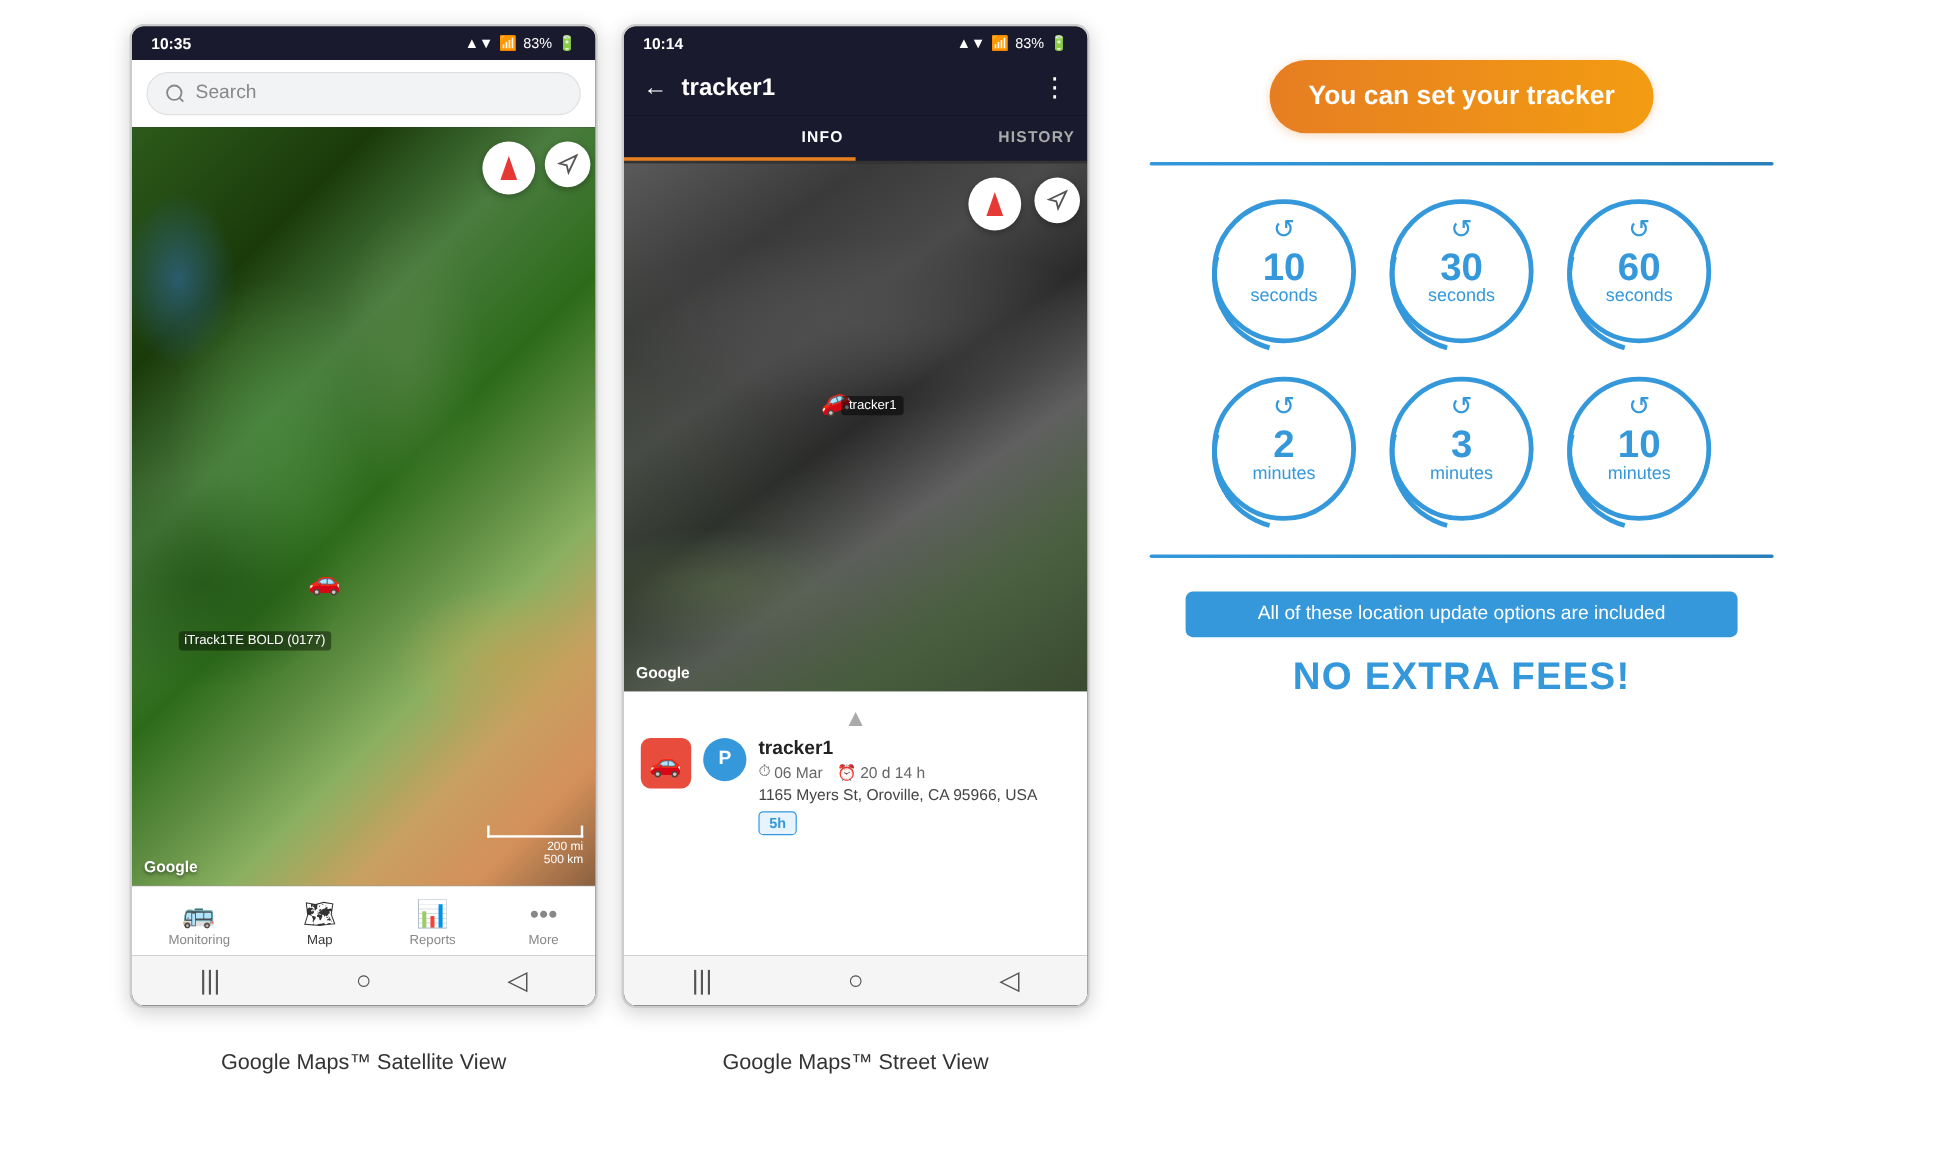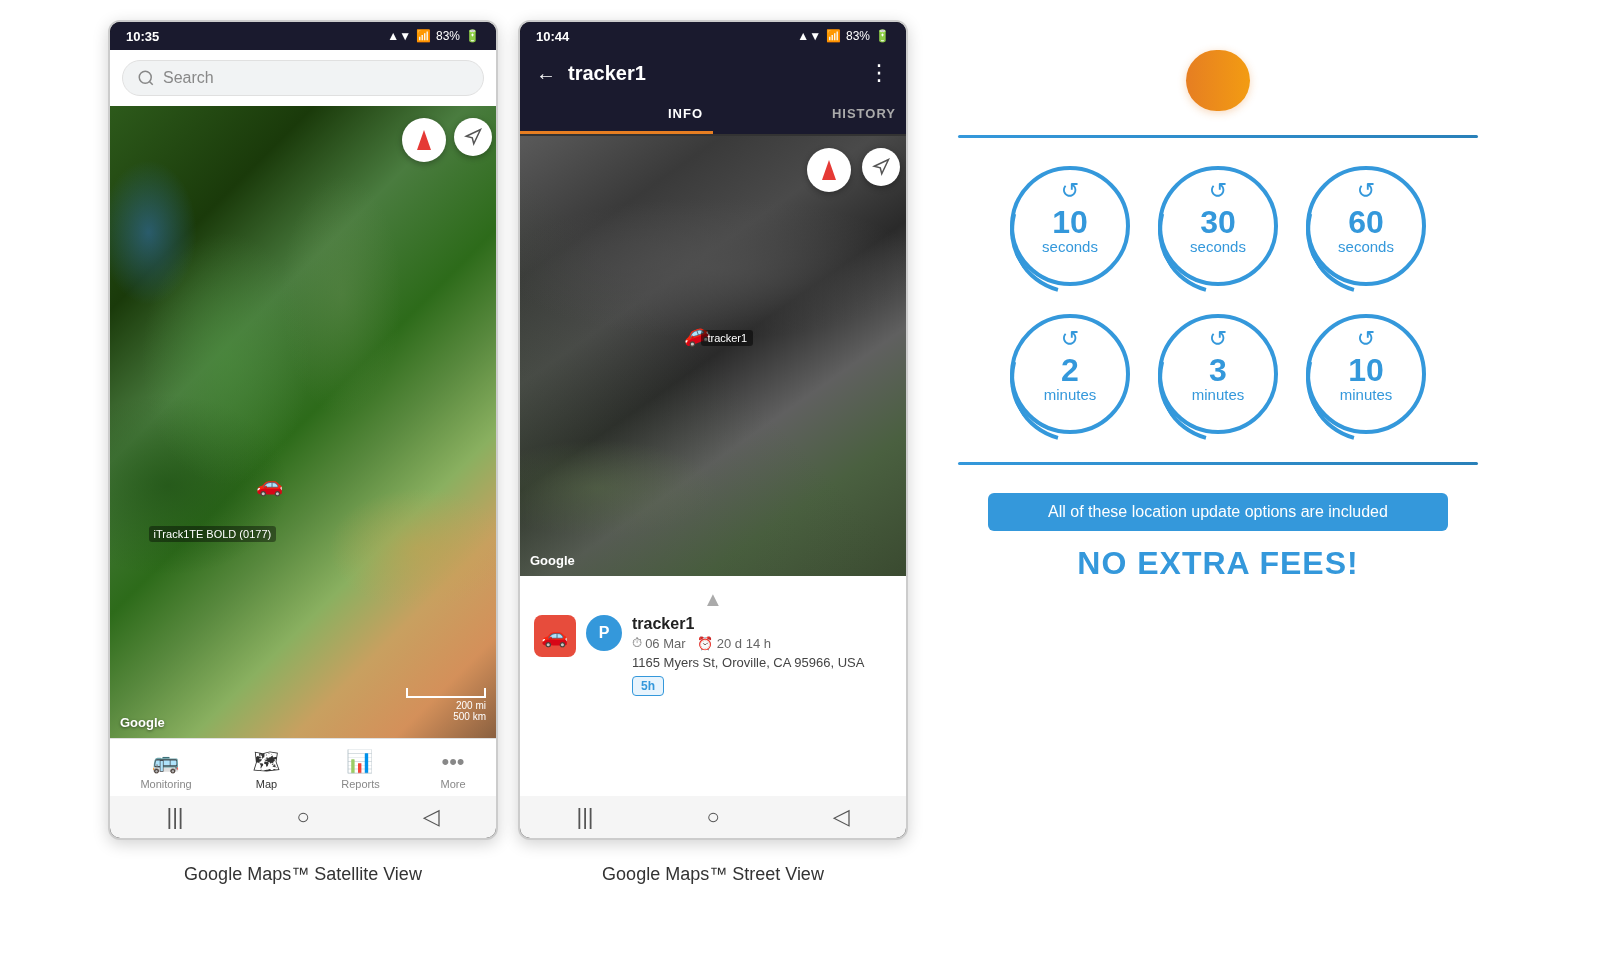--- a/index.html
+++ b/index.html
@@ -14,21 +14,21 @@
       gap: 20px;
       padding: 20px;
       overflow: hidden;
     }
 
     
     .phone-container {
       display: flex;
       flex-direction: column;
       align-items: center;
-      gap: 16px;
+      gap: 27px;
     }
 
     .phone-frame {
       width: 390px;
       height: 820px;
       border: 2px solid #ccc;
       border-radius: 12px;
       overflow: hidden;
       background: #000;
       display: flex;
@@ -563,21 +563,21 @@
       <span class="nav-dot-btn">◁</span>
     </div>
   </div>
   <div class="phone-caption">Google Maps™ Satellite View</div>
 </div>
 
 <div class="phone-container">
   <div class="phone-frame">
 
     <div class="status-bar">
-      <span class="time">10:44</span>
+      <span class="time">10:14</span>
       <div class="icons">
         <span>▲▼</span>
         <span>📶</span>
         <span>83%</span>
         <span>🔋</span>
       </div>
     </div>
 
     <div class="tracker-header">
       <span class="back-arrow">←</span>
@@ -630,21 +630,21 @@
       <span class="nav-dot-btn">○</span>
       <span class="nav-dot-btn">◁</span>
     </div>
   </div>
   <div class="phone-caption">Google Maps™ Street View</div>
 </div>
 
 <div class="tracker-intervals">
 
   <div class="interval-header">
-    <br>
+    <span>You can set your tracker</span><br>
   </div>
 
   <div class="interval-horizontal-line"></div>
 
   <div class="interval-circles-row">
     <div class="interval-circle">
       <span class="circle-arrow">↺</span>
       <span class="circle-number">10</span>
       <span class="circle-unit">seconds</span>
     </div>

